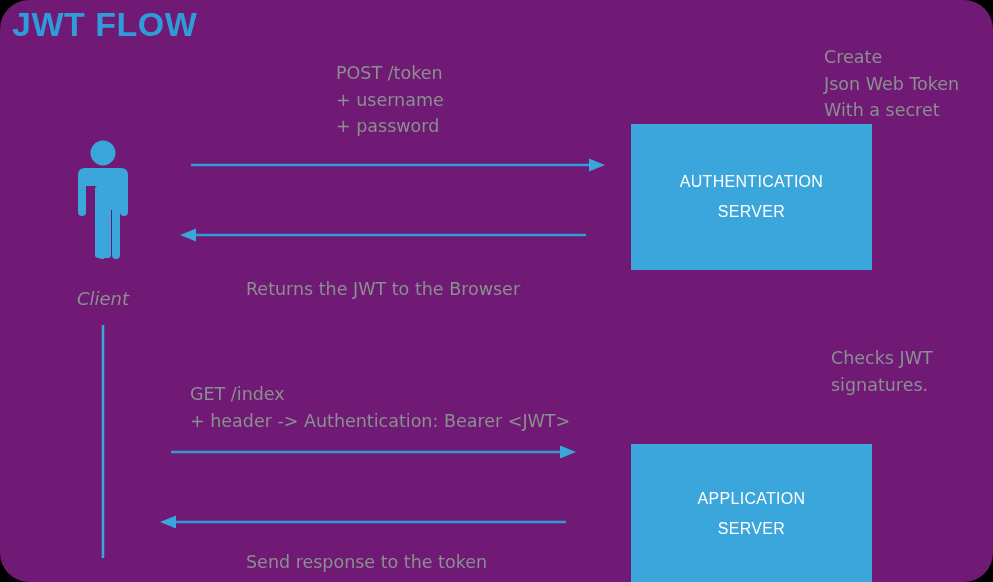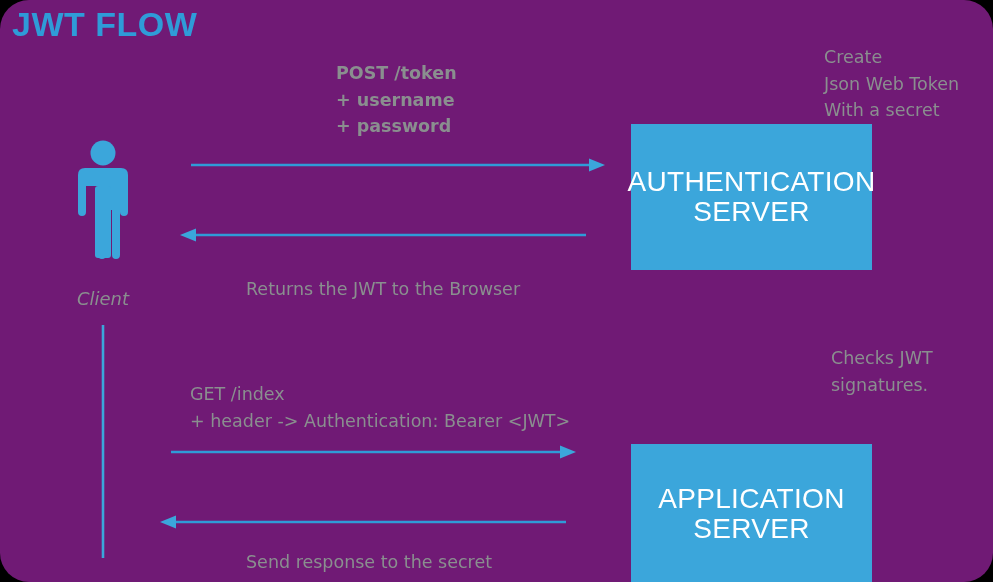--- a/index.html
+++ b/index.html
@@ -46,21 +46,21 @@
   .server-box {
     position: absolute;
     background: #3ba6db;
     display: flex;
     align-items: center;
     justify-content: center;
     text-align: center;
   }
   .server-box .box-label {
     color: #ffffff;
-    font-size: 28px;
+    font-size: 16px;
     line-height: 30px;
     font-weight: normal;
     letter-spacing: 0.3px;
     white-space: pre-line;
     font-family: "Liberation Sans", sans-serif;
   }
   .client-label {
     position: absolute;
     color: #8a8f8f;
     font-size: 18px;
@@ -132,37 +132,37 @@
     </g>
 
     <g>
       <line x1="173" y1="522" x2="566" y2="522" stroke="#2f9bd8" stroke-width="2.6"></line>
       <polygon points="160,522 176,515.5 176,528.5" fill="#3ba6db"></polygon>
     </g>
   </svg>
 
   <div class="client-label" style="left:53px; top:288px; width:100px;font-style:italic;">Client</div>
 
-  <div class="note" style="left:336px; top:60px;font-weight:bold;">POST /token
+  <div class="note" style="left:336px; top:60px;">POST /token
 + username
 + password</div>
 
   <div class="note" style="left:824px; top:44px;">Create
 Json Web Token
 With a secret</div>
 
   <div class="note" style="left:246px; top:276px;">Returns the JWT to the Browser</div>
 
   <div class="note" style="left:190px; top:381px;">GET /index
 + header -&gt; Authentication: Bearer &lt;JWT&gt;</div>
 
   <div class="note" style="left:831px; top:345px;">Checks JWT
 signatures.</div>
 
-  <div class="note" style="left:246px; top:549px;">Send response to the secret</div>
+  <div class="note" style="left:246px; top:549px;">Send response to the token</div>
 
   <div class="server-box" style="left:631px; top:124px; width:241px; height:146px;">
     <span class="box-label">AUTHENTICATION
 SERVER</span>
   </div>
 
   <div class="server-box" style="left:631px; top:418px; width:241px; height:140px;margin-top:26px;">
     <span class="box-label">APPLICATION
 SERVER</span>
   </div>

